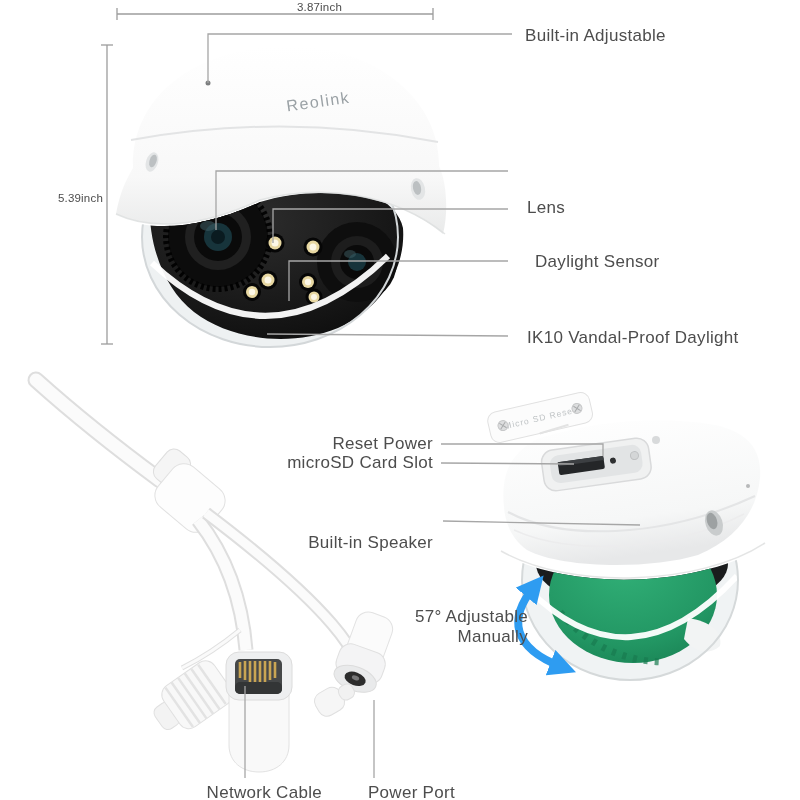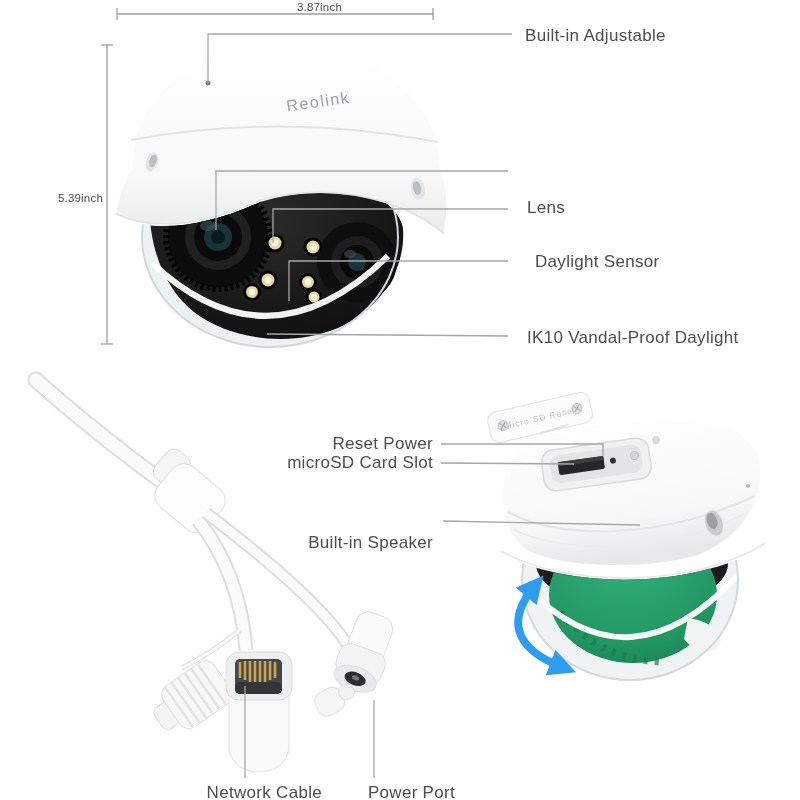--- a/index.html
+++ b/index.html
@@ -240,17 +240,21 @@
 
 <div class="lbl" style="left:525px;top:26px;">Built-in Adjustable</div>
 <div class="lbl" style="left:527px;top:162px;margin-top:36px;">Lens</div>
 <div class="lbl" style="left:535px;top:252px;">Daylight Sensor</div>
 <div class="lbl" style="left:527px;top:328px;">IK10 Vandal-Proof Daylight</div>
 
 <div class="lbl right" style="right:367px;top:434px;">Reset Power</div>
 <div class="lbl right" style="right:367px;top:453px;text-align:center;">microSD Card Slot</div>
 <div class="lbl right" style="right:367px;top:511px;margin-top:22px;">Built-in Speaker</div>
 
+<div class="lbl center" style="left:398px;top:607px;width:130px;line-height:20px;">
+  <div>57° Adjustable</div>
+  <div>Manually</div>
+</div>
 
 <div class="lbl center" style="left:162px;top:783px;width:160px;">Network Cable</div>
 <div class="lbl center" style="left:295px;top:783px;width:160px;">Power Port</div>
 
 </div>
 
 </body></html>

